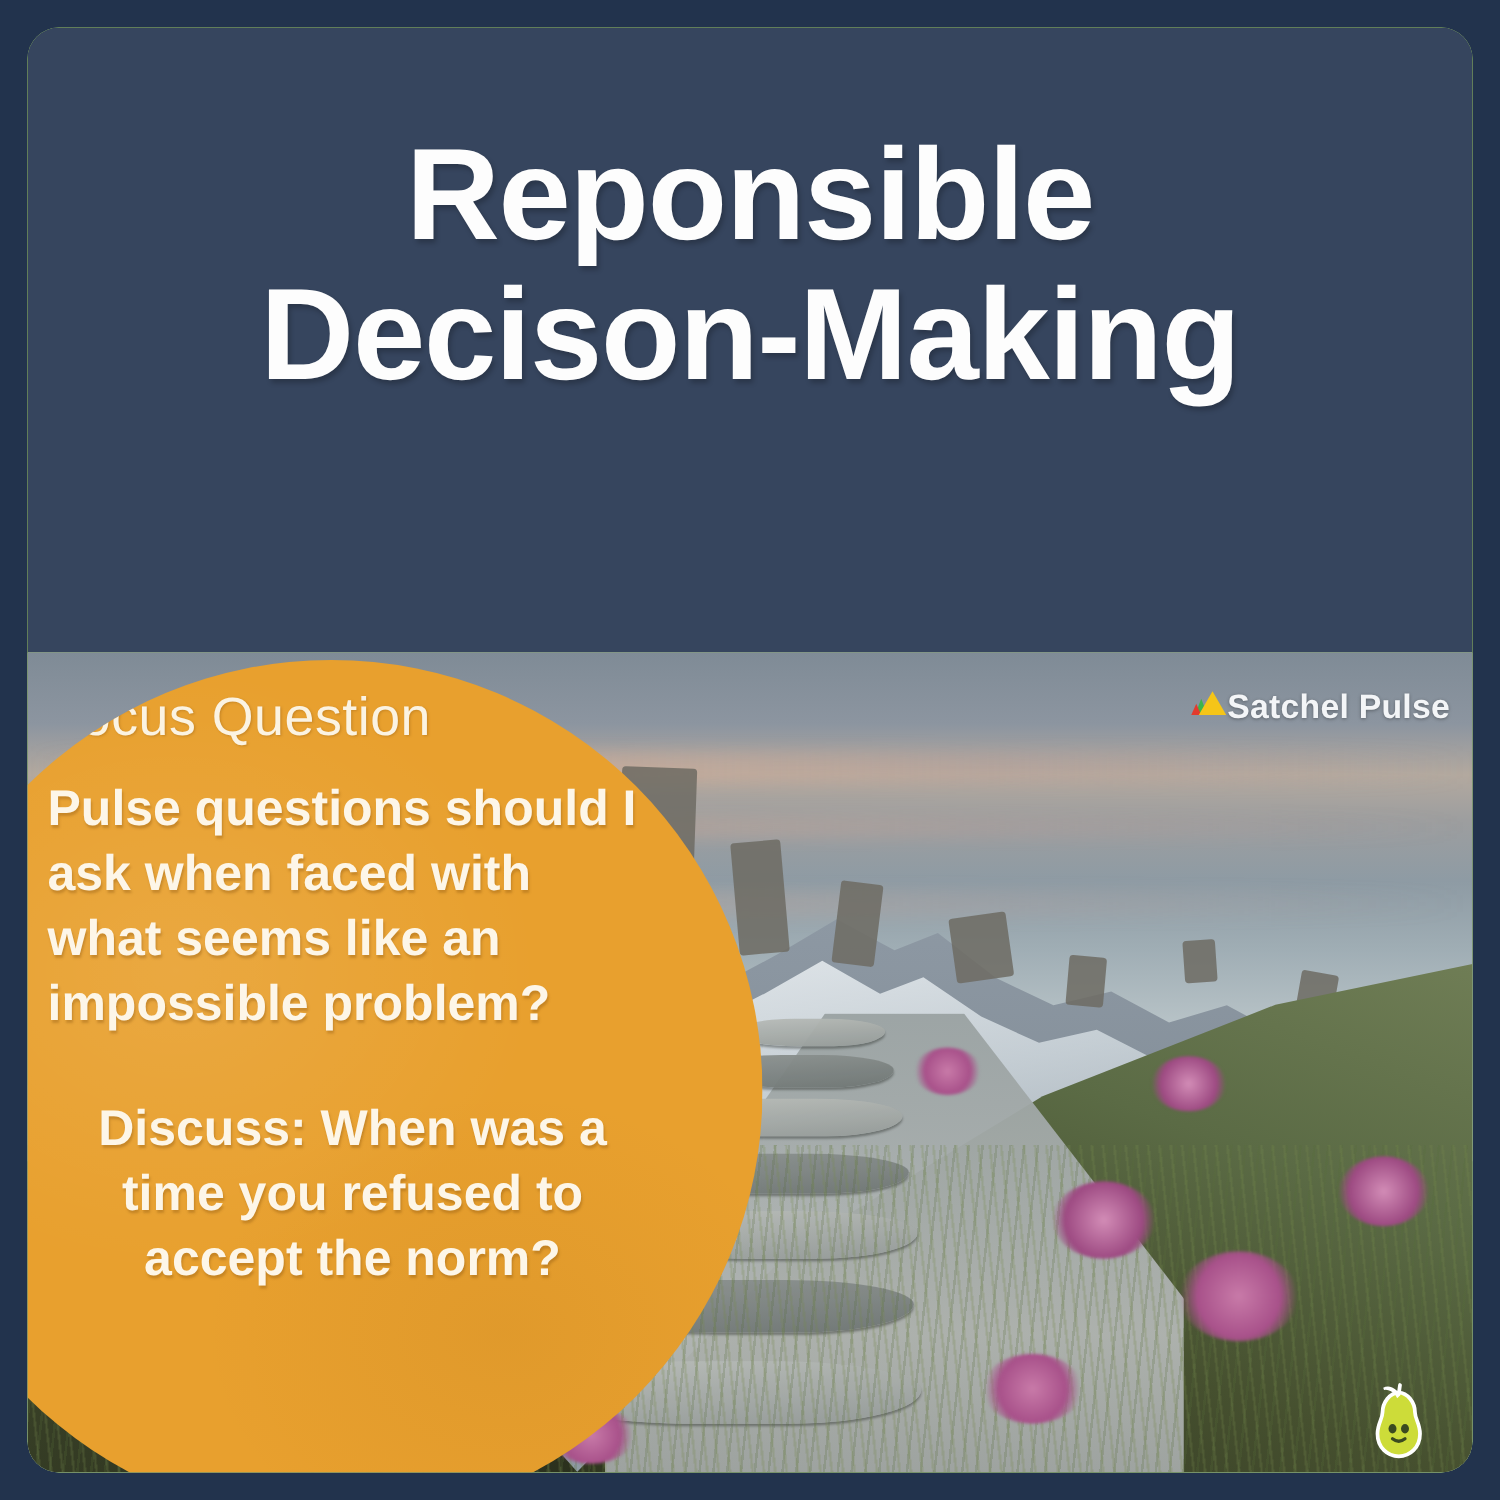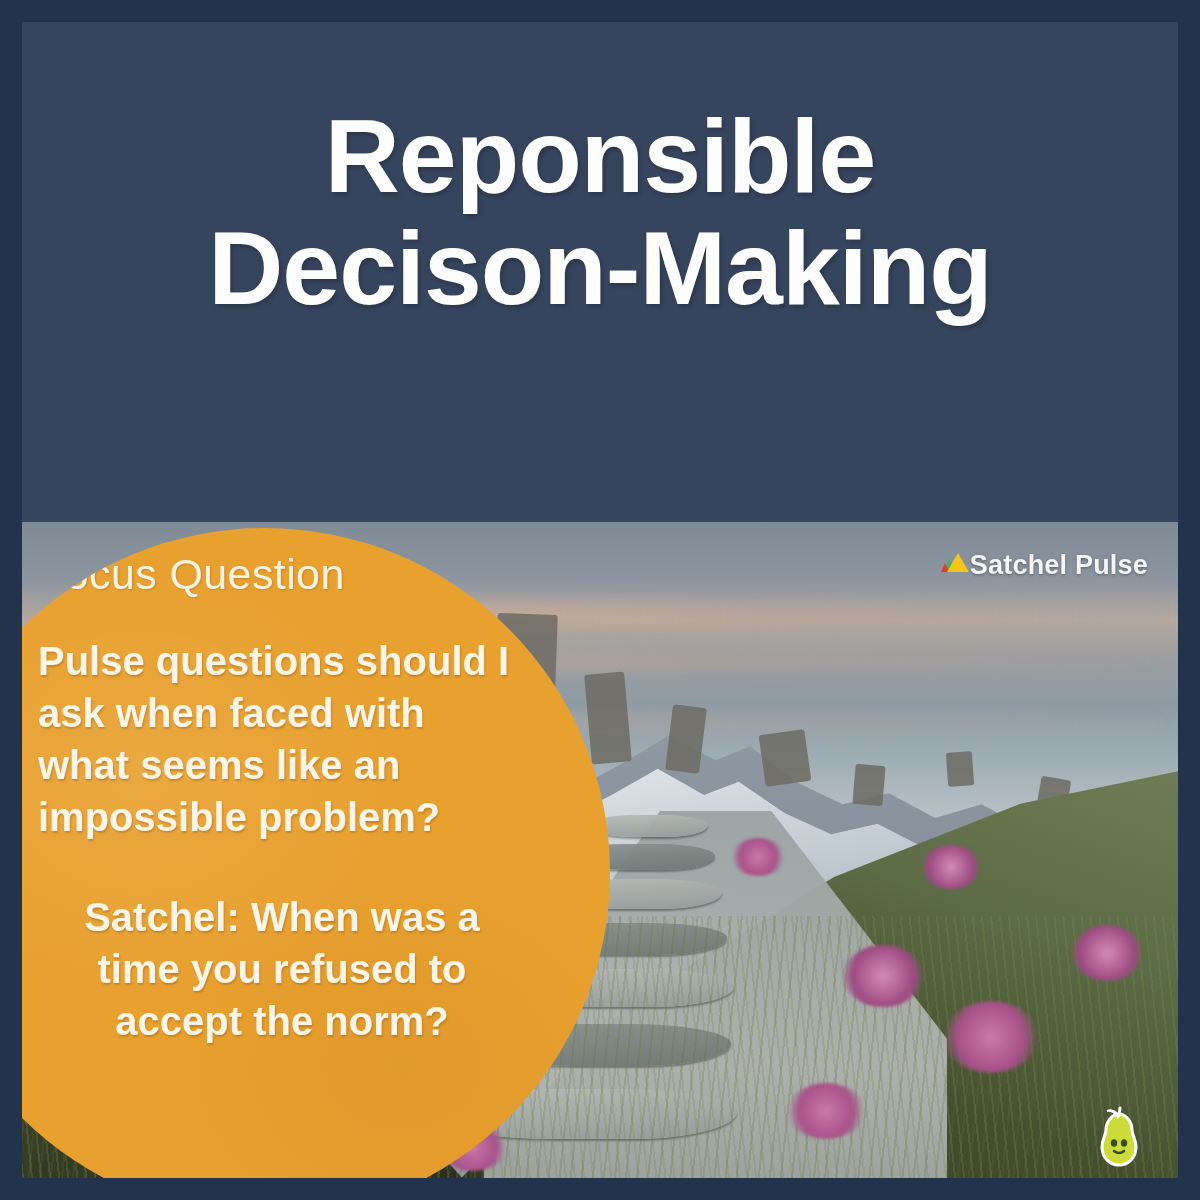--- a/index.html
+++ b/index.html
@@ -17,20 +17,21 @@
     width:1200px; height:1200px;
     background:#22334d;
     padding:22px;
   }
 
   #slide-inner{
     position:relative;
     width:100%; height:100%;
     background:#bef264;
     overflow:hidden;
+    border-radius:25px;
   }
 
   
   #header-band{
     position:absolute; left:0; top:0;
     width:100%; height:500px;
     background:#36455e;
     display:flex; flex-direction:column;
     align-items:center; justify-content:flex-start;
     padding-top:78px;
@@ -192,21 +193,21 @@
     left:118px; top:22px;
     width:478px;
   }
 
   #focus-label{
     color:#fbf3e2;
     font-size:43px;
     font-weight:400;
     letter-spacing:.4px;
     text-shadow:1px 1px 2px rgba(120,70,10,.28);
-    margin-bottom:36px;
+    margin-bottom:22px;
   }
   #focus-question{
     color:#fdf6e8;
     font-size:40px;
     font-weight:700;
     line-height:1.30;
     text-align:left;
     text-shadow:1px 2px 2px rgba(120,70,10,.30);
   }
   #discuss-prompt{
@@ -216,22 +217,22 @@
     font-weight:700;
     line-height:1.30;
     text-align:center;
     padding:0 18px 0 28px;
     text-shadow:1px 2px 2px rgba(120,70,10,.30);
   }
 
   
   #brand-logo{
     position:absolute;
-    right:30px; top:28px;
-    display:flex; align-items:flex-start; 
+    right:18px; top:28px;
+    display:flex; align-items:flex-end; 
     z-index:6;
   }
   #brand-name{
     color:#f3f5f7;
     font-size:27px;
     font-weight:600;
     letter-spacing:.2px;
     text-shadow:0 1px 3px rgba(0,0,0,.35);
   }
 
@@ -327,19 +328,19 @@
           <ellipse cx="22" cy="37" rx="3.2" ry="3.8" fill="#3b4a20"></ellipse>
           <ellipse cx="32" cy="37" rx="3.2" ry="3.8" fill="#3b4a20"></ellipse>
           <path d="M22 45 Q27 49 32 45" stroke="#3b4a20" stroke-width="2.6" fill="none" stroke-linecap="round"></path>
         </svg>
       </span>
 
       <div id="focus-circle">
         <div id="focus-content">
           <div id="focus-label">Focus Question</div>
           <div id="focus-question">Pulse questions should I ask when faced with what seems like an impossible problem?</div>
-          <div id="discuss-prompt">Satchel: When was a time you refused to accept the norm?</div>
+          <div id="discuss-prompt">Discuss: When was a time you refused to accept the norm?</div>
         </div>
       </div>
 
     </div>
   </div>
 </div>
 
 </body></html>

